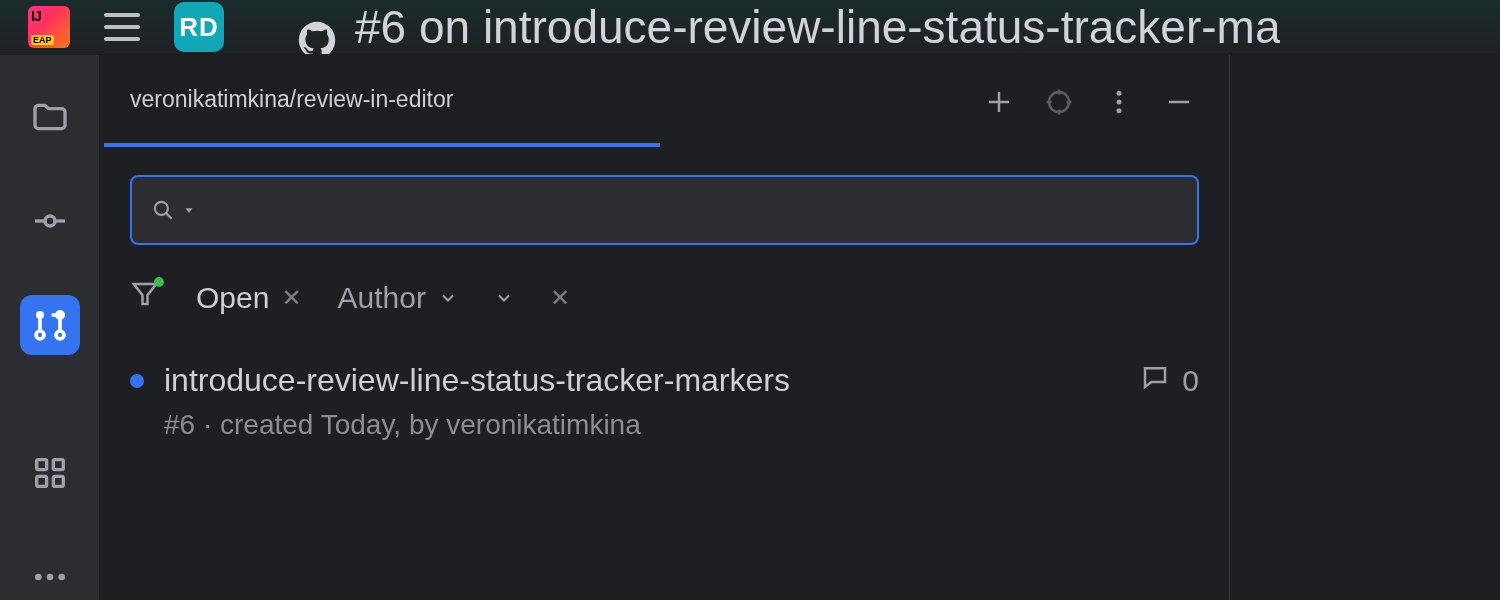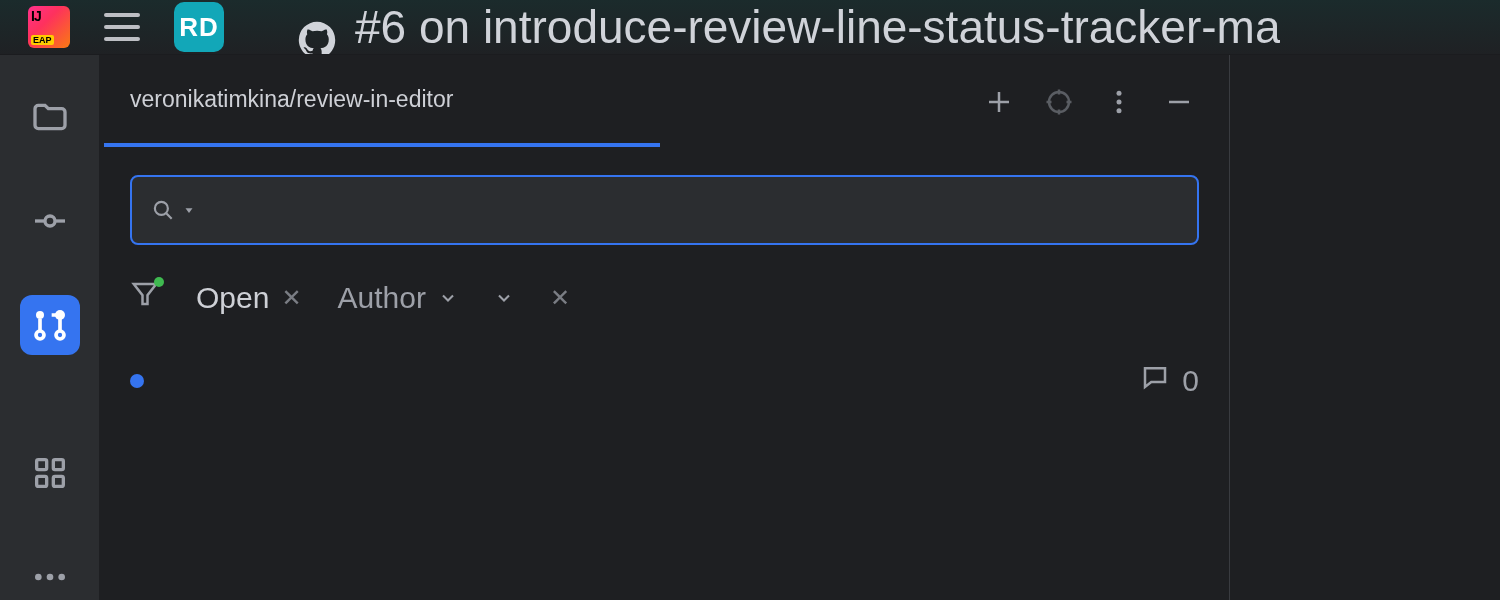--- a/index.html
+++ b/index.html
@@ -277,30 +277,32 @@
           </span>
           <span class="chip active">
             <span class="x">✕</span>
           </span>
         </div>
 
         <div class="pr-list">
           <div class="pr-item">
             <div class="pr-line1">
               <span class="bullet"></span>
+              <span class="pr-title">introduce-review-line-status-tracker-markers</span>
               <span class="spacer"></span>
               <span class="comments">
                 <span>
                   <svg width="30" height="30" viewBox="0 0 24 24" fill="none" stroke="currentColor" stroke-width="2">
                       <path d="M4 5h16v11H9l-5 4z"></path>
                     </svg>
                 </span>
                 <span>0</span>
               </span>
             </div>
+            <div class="pr-line2">#6 · created Today, by veronikatimkina</div>
           </div>
         </div>
 
       </div>
       <div class="editor-area"></div>
     </div>
   </div>
 </div>
 
 </body></html>

